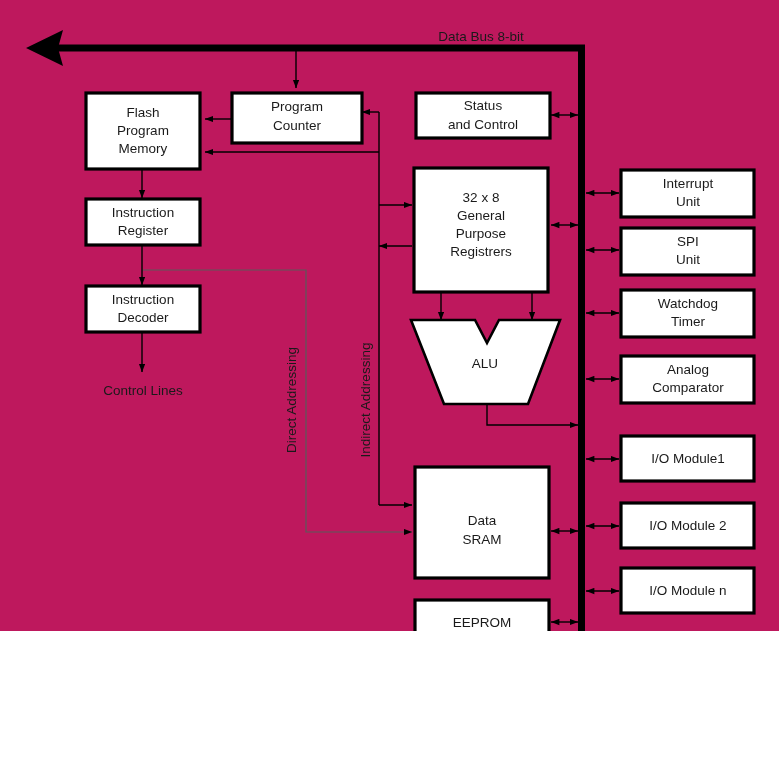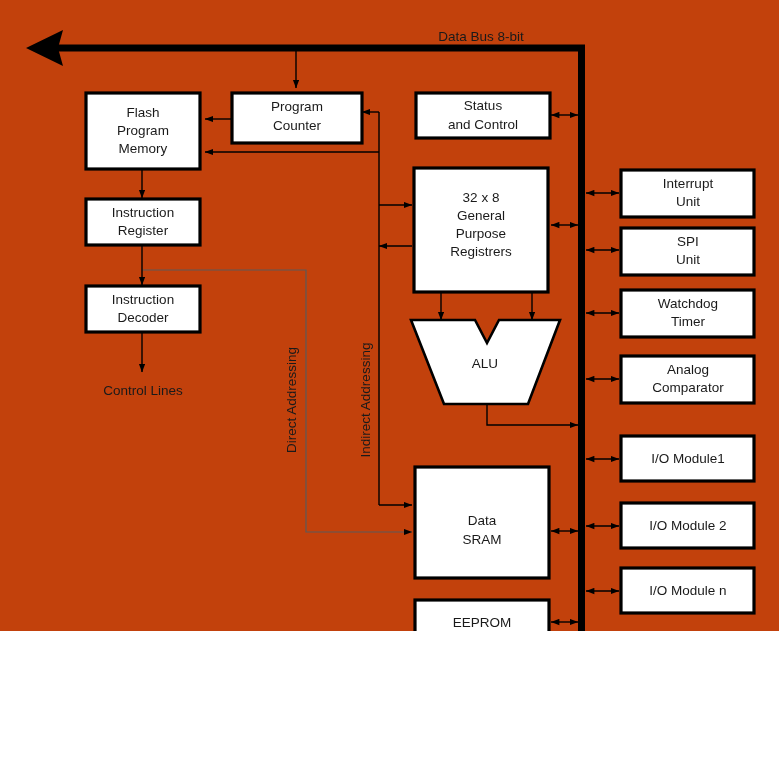--- a/index.html
+++ b/index.html
@@ -4,21 +4,21 @@
 <style>
   html, body {
     margin: 0;
     padding: 0;
     background: #ffffff;
   }
   #diagram-root {
     position: relative;
     width: 779px;
     height: 631px;
-    background: #c2410c;
+    background: #be185d;
     font-family: "Liberation Sans", sans-serif;
     overflow: hidden;
     text-decoration: underline;
   }
   svg#diagram-svg {
     display: block;
     width: 779px;
     height: 769px;
   }
   .blk-rect {

